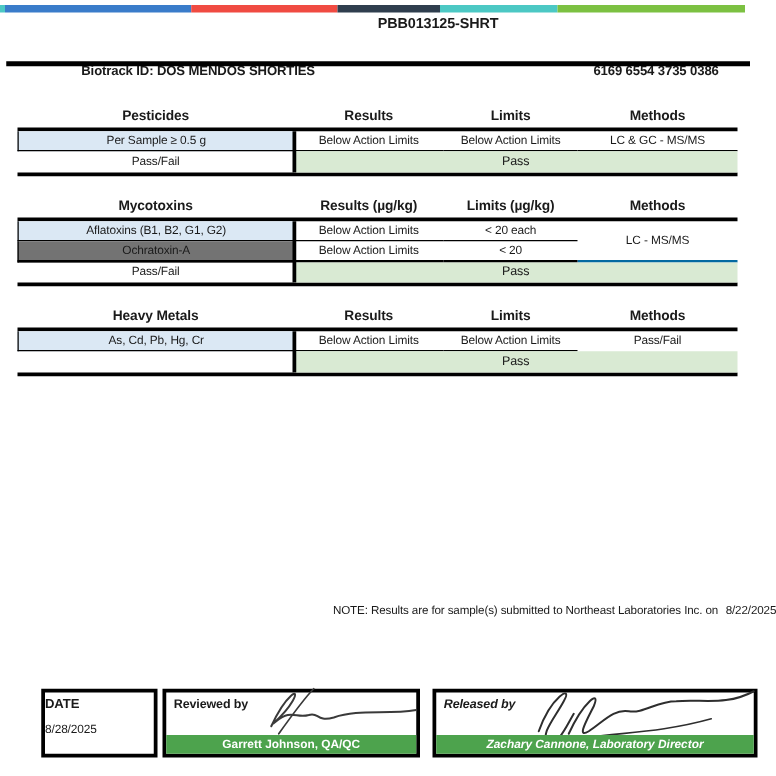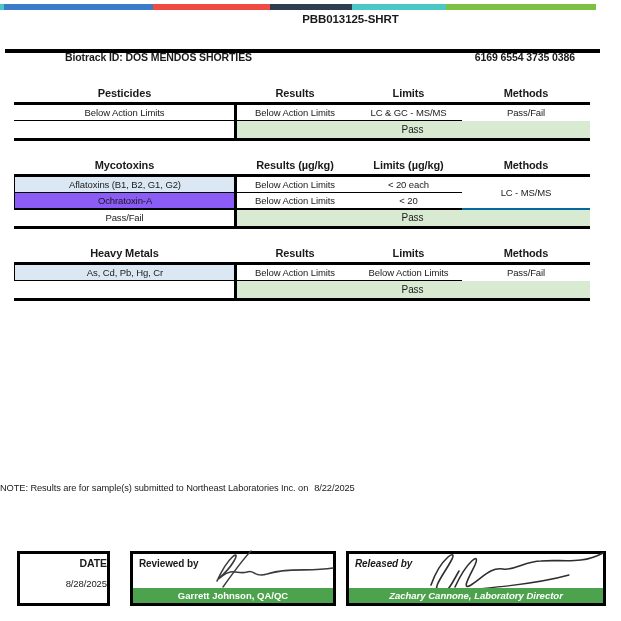--- a/index.html
+++ b/index.html
@@ -28,28 +28,28 @@
          grid-auto-rows:16.5px;border-bottom:3.5px solid #000;}
   .cell{display:flex;align-items:center;justify-content:center;font-size:9.5px;}
   .analyte{border-left:1px solid #000;}
   .bb1{border-bottom:1px solid #000;}
   .bb2{border-bottom:2px solid #000;}
   .method-merged{grid-column:4;grid-row:1/3;border-bottom:2px solid #0369a1;}
   .pass-cell{grid-column:2/5;font-size:10px;text-align:right;}
   .vsep{position:absolute;left:220px;top:0;bottom:0;width:2.5px;background:#000;}
 
   
-  .note-line{position:absolute;top:483px;left:0;width:100%;text-align:left;font-size:9.3px;}
+  .note-line{position:absolute;top:483px;left:0;width:100%;text-align:right;font-size:9.3px;}
   .note-date{margin-left:6px;}
 
   
   #signoff{position:absolute;top:551px;left:17px;width:571px;height:55px;}
   .sig-cell{position:absolute;top:0;height:55px;border:3px solid #000;
             box-sizing:border-box;background:#fff;}
-  .date-cell{left:0;width:93px;text-align:right;}
+  .date-cell{left:16px;width:93px;text-align:left;}
   .reviewed-cell{left:113px;width:206px;}
   .released-cell{left:329px;width:260px;font-style:italic;}
   .date-label{font-size:10.5px;font-weight:700;margin-top:3px;}
   .date-value{font-size:9.5px;margin-top:9px;}
   .sig-label{font-size:10px;font-weight:700;padding:4px 0 0 6px;}
   .green-bar{position:absolute;left:0;right:0;bottom:0;height:15px;
              display:flex;align-items:center;justify-content:center;margin-top:20px;}
   .green-bar span{color:#fff;font-size:9.5px;font-weight:700;letter-spacing:0;}
   .sig-svg{position:absolute;pointer-events:none;}
   .sig-reviewed{right:-8px;top:-9px;width:152px;height:46px;}
@@ -79,20 +79,21 @@
 
   <div class="qtable" style="top:84px">
     <div class="thead">
       <div class="th">Pesticides</div>
       <div class="th">Results</div>
       <div class="th">Limits</div>
       <div class="th">Methods</div>
     </div>
     <div class="hrule"></div>
     <div class="tbody">
+      <div class="cell analyte bb1" style="background:#dbe8f4">Per Sample ≥ 0.5 g</div>
       <div class="cell bb1">Below Action Limits</div>
       <div class="cell bb1">Below Action Limits</div>
       <div class="cell bb1">LC &amp; GC - MS/MS</div>
       <div class="cell">Pass/Fail</div>
       <div class="cell pass-cell" style="background:#d9ead3">Pass</div>
       <div class="vsep"></div>
     </div>
   </div>
 
   <div class="qtable" style="top:156px">
@@ -101,21 +102,21 @@
       <div class="th">Results (µg/kg)</div>
       <div class="th">Limits (µg/kg)</div>
       <div class="th">Methods</div>
     </div>
     <div class="hrule"></div>
     <div class="tbody">
       <div class="cell analyte bb1" style="background:#dbe8f4;grid-row:1;grid-column:1">Aflatoxins (B1, B2, G1, G2)</div>
       <div class="cell bb1" style="grid-row:1;grid-column:2">Below Action Limits</div>
       <div class="cell bb1" style="grid-row:1;grid-column:3">&lt; 20 each</div>
       <div class="cell method-merged">LC - MS/MS</div>
-      <div class="cell analyte bb2" style="background:#8b5cf6;grid-row:2;grid-column:1">Ochratoxin-A</div>
+      <div class="cell analyte bb2" style="background:#737373;grid-row:2;grid-column:1">Ochratoxin-A</div>
       <div class="cell bb2" style="grid-row:2;grid-column:2">Below Action Limits</div>
       <div class="cell bb2" style="grid-row:2;grid-column:3">&lt; 20</div>
       <div class="cell" style="grid-row:3;grid-column:1">Pass/Fail</div>
       <div class="cell pass-cell" style="background:#d9ead3;grid-row:3">Pass</div>
       <div class="vsep"></div>
     </div>
   </div>
 
   <div class="qtable" style="top:244px">
     <div class="thead">

